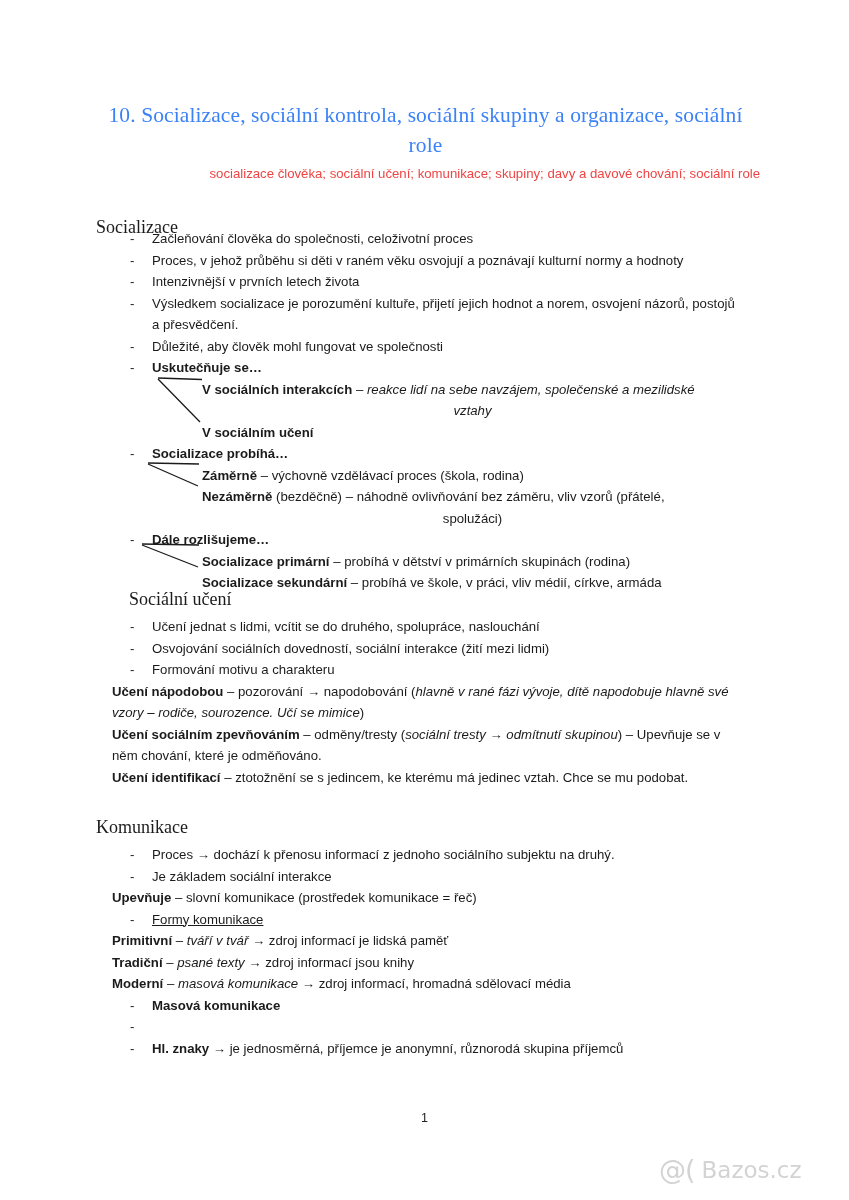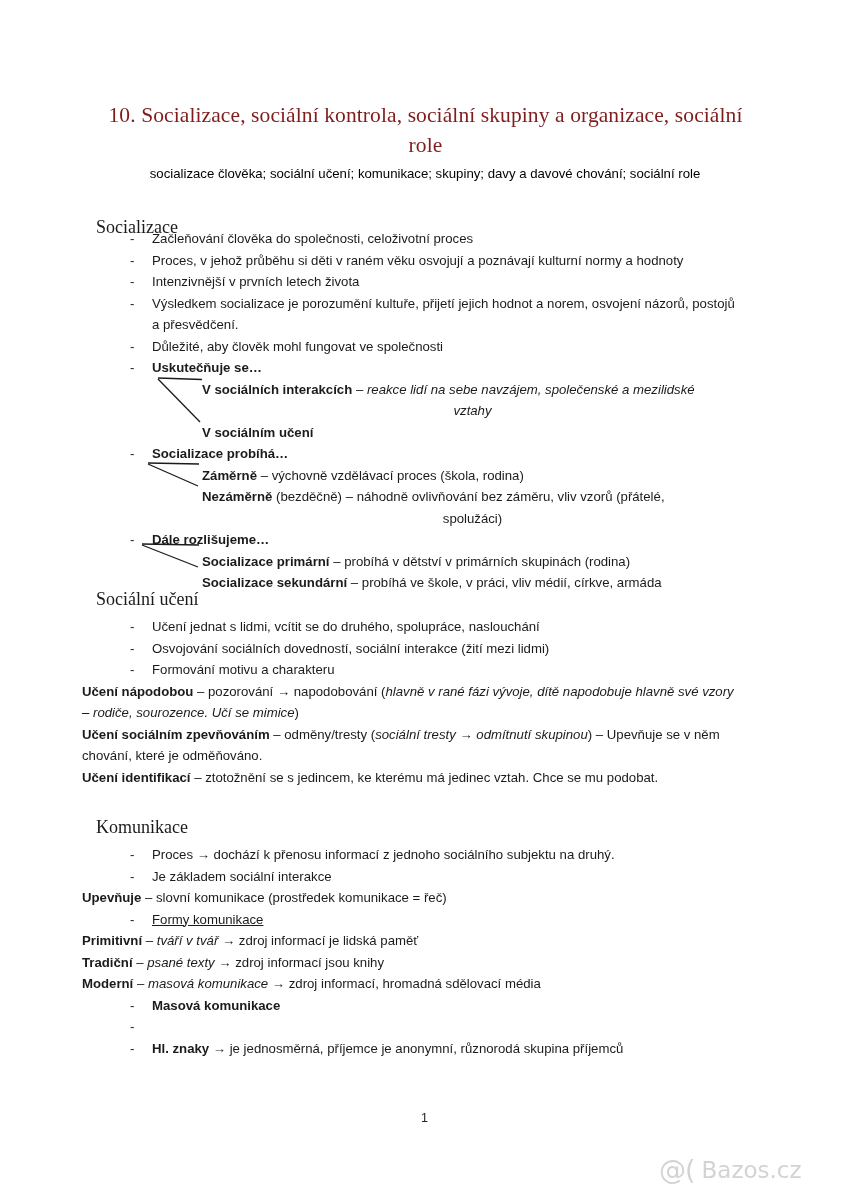--- a/index.html
+++ b/index.html
@@ -24,32 +24,32 @@
   
   .doc-title {
     position: absolute;
     left: 108px;
     top: 100px;
     width: 635px;
     text-align: center;
     font-family: "Liberation Serif", serif;
     font-size: 21.5px;
     line-height: 30px;
-    color: #7f1d1d;
+    color: #3b82f6;
     letter-spacing: .1px;
   }
   .doc-subtitle {
     position: absolute;
     left: 90px;
     top: 165px;
     width: 670px;
-    text-align: center;
+    text-align: right;
     font-size: 13.2px;
     line-height: 18px;
-    color: #000000;
+    color: #ef4444;
   }
 
   
   .section-heading {
     position: absolute;
     left: 96px;
     font-family: "Liberation Serif", serif;
     font-size: 18px;
     line-height: 22px;
     color: #1b1b1b;
@@ -77,21 +77,21 @@
     top: 0;
     font-size: 13.2px;
     line-height: 21.5px;
     color: #1b1b1b;
   }
   .row.sub {
     padding-left: 202px;
     padding-right: 106px;
   }
   .row.sub2 {
-    padding-left: 82px;
+    padding-left: 112px;
     padding-right: 106px;
   }
   .cont-center {
     text-align: center;
   }
 
   b, .b { font-weight: bold; }
   i, .i { font-style: italic; }
   .u { text-decoration: underline; }
 
@@ -231,21 +231,21 @@
     </svg>
   </div>
 
   <div class="branch" style="left:140px; top:538px;">
     <svg width="62" height="34" viewBox="0 0 62 34">
       <path d="M2 6 L59 7" stroke="#1b1b1b" stroke-width="1.3" fill="none"></path>
       <path d="M2 7 L58 29" stroke="#1b1b1b" stroke-width="1.3" fill="none"></path>
     </svg>
   </div>
 
-  <div class="section-heading" style="top:588px;">Sociální učení</div>
+  <div class="section-heading" style="top:588px;margin-left:33px;">Sociální učení</div>
 
   <div class="block" style="top:616px;">
 
     <div class="row">
       <span class="dash">-</span>
       <span>Učení jednat s lidmi, vcítit se do druhého, spolupráce, naslouchání</span>
     </div>
     <div class="row">
       <span class="dash">-</span>
       <span>Osvojování sociálních dovedností, sociální interakce (žití mezi lidmi)</span>

